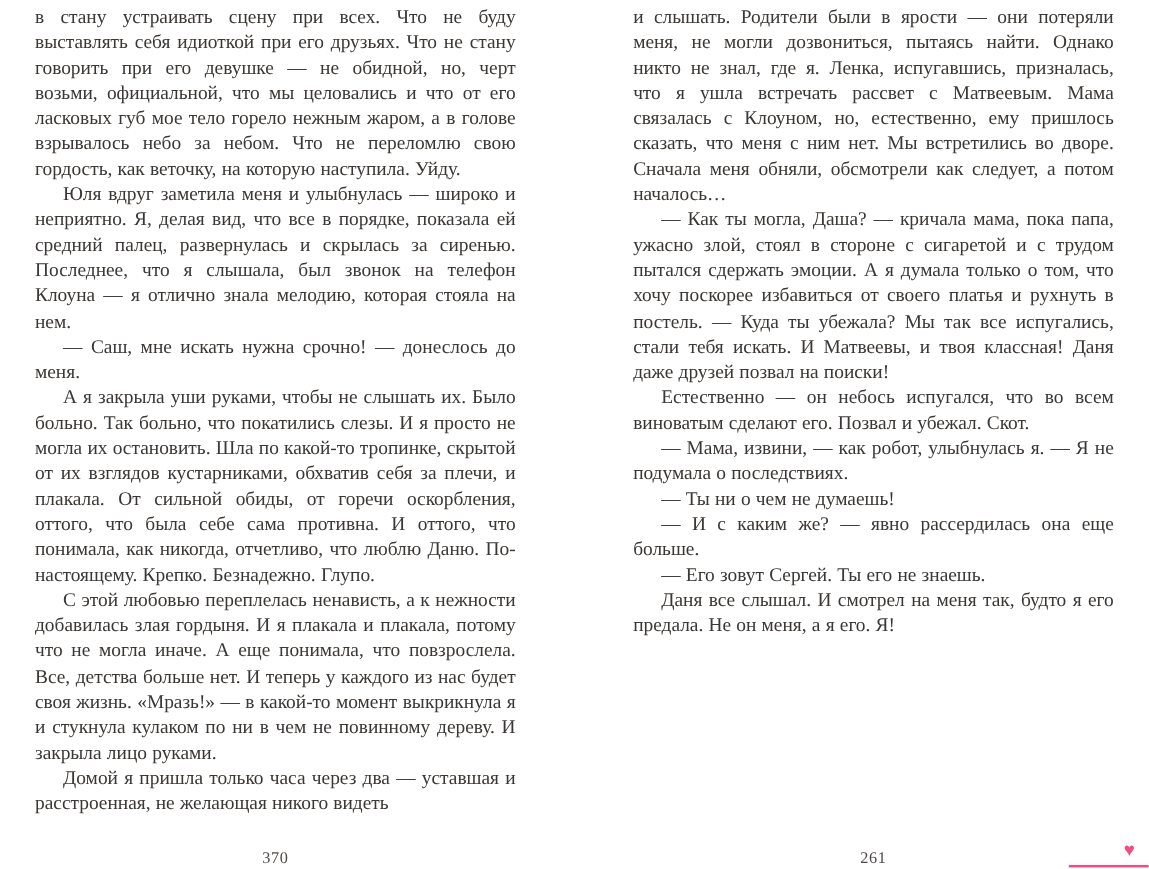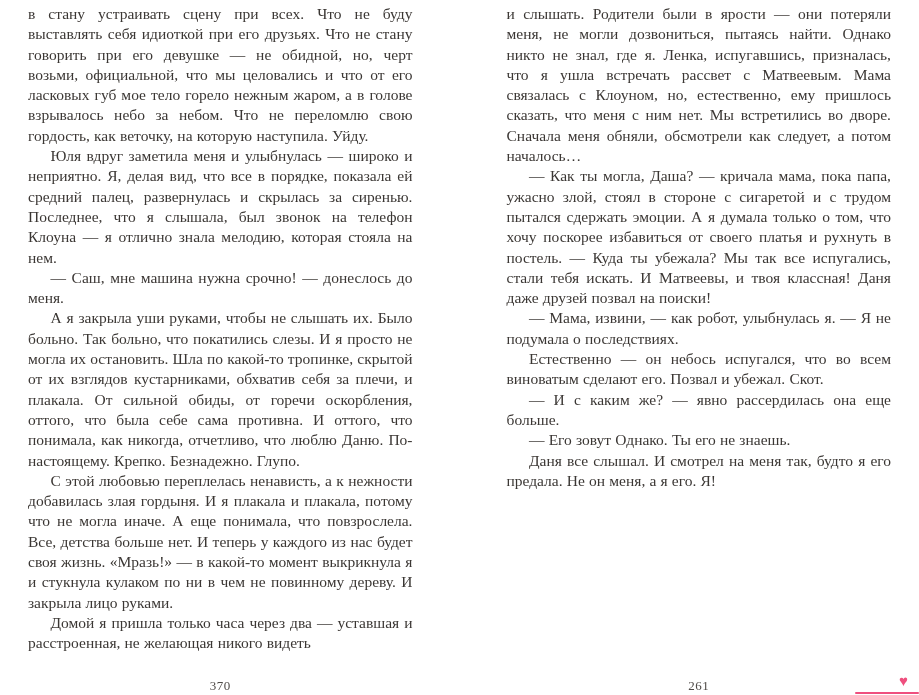--- a/index.html
+++ b/index.html
@@ -74,36 +74,37 @@
 </style>
 </head>
 <body>
 
 <div class="spread">
 
   <section class="page">
     <div class="page-text" id="left-text">
         <p class="">в стану устраивать сцену при всех. Что не буду выставлять себя идиоткой при его друзьях. Что не стану говорить при его девушке — не обидной, но, черт возьми, официальной, что мы целовались и что от его ласковых губ мое тело горело нежным жаром, а в голове взрывалось небо за небом. Что не переломлю свою гордость, как веточку, на которую наступила. Уйду.</p>
         <p class="indent">Юля вдруг заметила меня и улыбнулась — широко и неприятно. Я, делая вид, что все в порядке, показала ей средний палец, развернулась и скрылась за сиренью. Последнее, что я слышала, был звонок на телефон Клоуна — я отлично знала мелодию, которая стояла на нем.</p>
-        <p class="indent">— Саш, мне машина нужна срочно! — донеслось до меня.</p>
+        <p class="indent">— Саш, мне искать нужна срочно! — донеслось до меня.</p>
         <p class="indent">А я закрыла уши руками, чтобы не слышать их. Было больно. Так больно, что покатились слезы. И я просто не могла их остановить. Шла по какой-то тропинке, скрытой от их взглядов кустарниками, обхватив себя за плечи, и плакала. От сильной обиды, от горечи оскорбления, оттого, что была себе сама противна. И оттого, что понимала, как никогда, отчетливо, что люблю Даню. По-настоящему. Крепко. Безнадежно. Глупо.</p>
         <p class="indent">С этой любовью переплелась ненависть, а к нежности добавилась злая гордыня. И я плакала и плакала, потому что не могла иначе. А еще понимала, что повзрослела. Все, детства больше нет. И теперь у каждого из нас будет своя жизнь. «Мразь!» — в какой-то момент выкрикнула я и стукнула кулаком по ни в чем не повинному дереву. И закрыла лицо руками.</p>
         <p class="indent">Домой я пришла только часа через два — уставшая и расстроенная, не желающая никого видеть</p>
       </div>
     <div class="page-number">370</div>
   </section>
 
   <section class="page">
     <div class="page-text" id="right-text">
         <p class="">и слышать. Родители были в ярости — они потеряли меня, не могли дозвониться, пытаясь найти. Однако никто не знал, где я. Ленка, испугавшись, призналась, что я ушла встречать рассвет с Матвеевым. Мама связалась с Клоуном, но, естественно, ему пришлось сказать, что меня с ним нет. Мы встретились во дворе. Сначала меня обняли, обсмотрели как следует, а потом началось…</p>
         <p class="indent">— Как ты могла, Даша? — кричала мама, пока папа, ужасно злой, стоял в стороне с сигаретой и с трудом пытался сдержать эмоции. А я думала только о том, что хочу поскорее избавиться от своего платья и рухнуть в постель. — Куда ты убежала? Мы так все испугались, стали тебя искать. И Матвеевы, и твоя классная! Даня даже друзей позвал на поиски!</p>
+        <p class="indent">Естественно — он небось испугался, что во всем виноватым сделают его. Позвал и убежал. Скот.</p>
         <p class="indent">— Мама, извини, — как робот, улыбнулась я. — Я не подумала о последствиях.</p>
-        <p class="indent">Естественно — он небось испугался, что во всем виноватым сделают его. Позвал и убежал. Скот.</p>
+        <p class="indent">— Ты ни о чем не думаешь!</p>
         <p class="indent">— И с каким же? — явно рассердилась она еще больше.</p>
-        <p class="indent">— Его зовут Однако. Ты его не знаешь.</p>
+        <p class="indent">— Его зовут Сергей. Ты его не знаешь.</p>
         <p class="indent">Даня все слышал. И смотрел на меня так, будто я его предала. Не он меня, а я его. Я!</p>
       </div>
     <div class="page-number">261</div>
   </section>
 
 </div>
 
 <div class="corner-ui">
   <span class="heart" style="color: rgb(239, 79, 126);">♥</span>
   <div class="progress-line" style="background: rgb(239, 79, 126);"></div>

